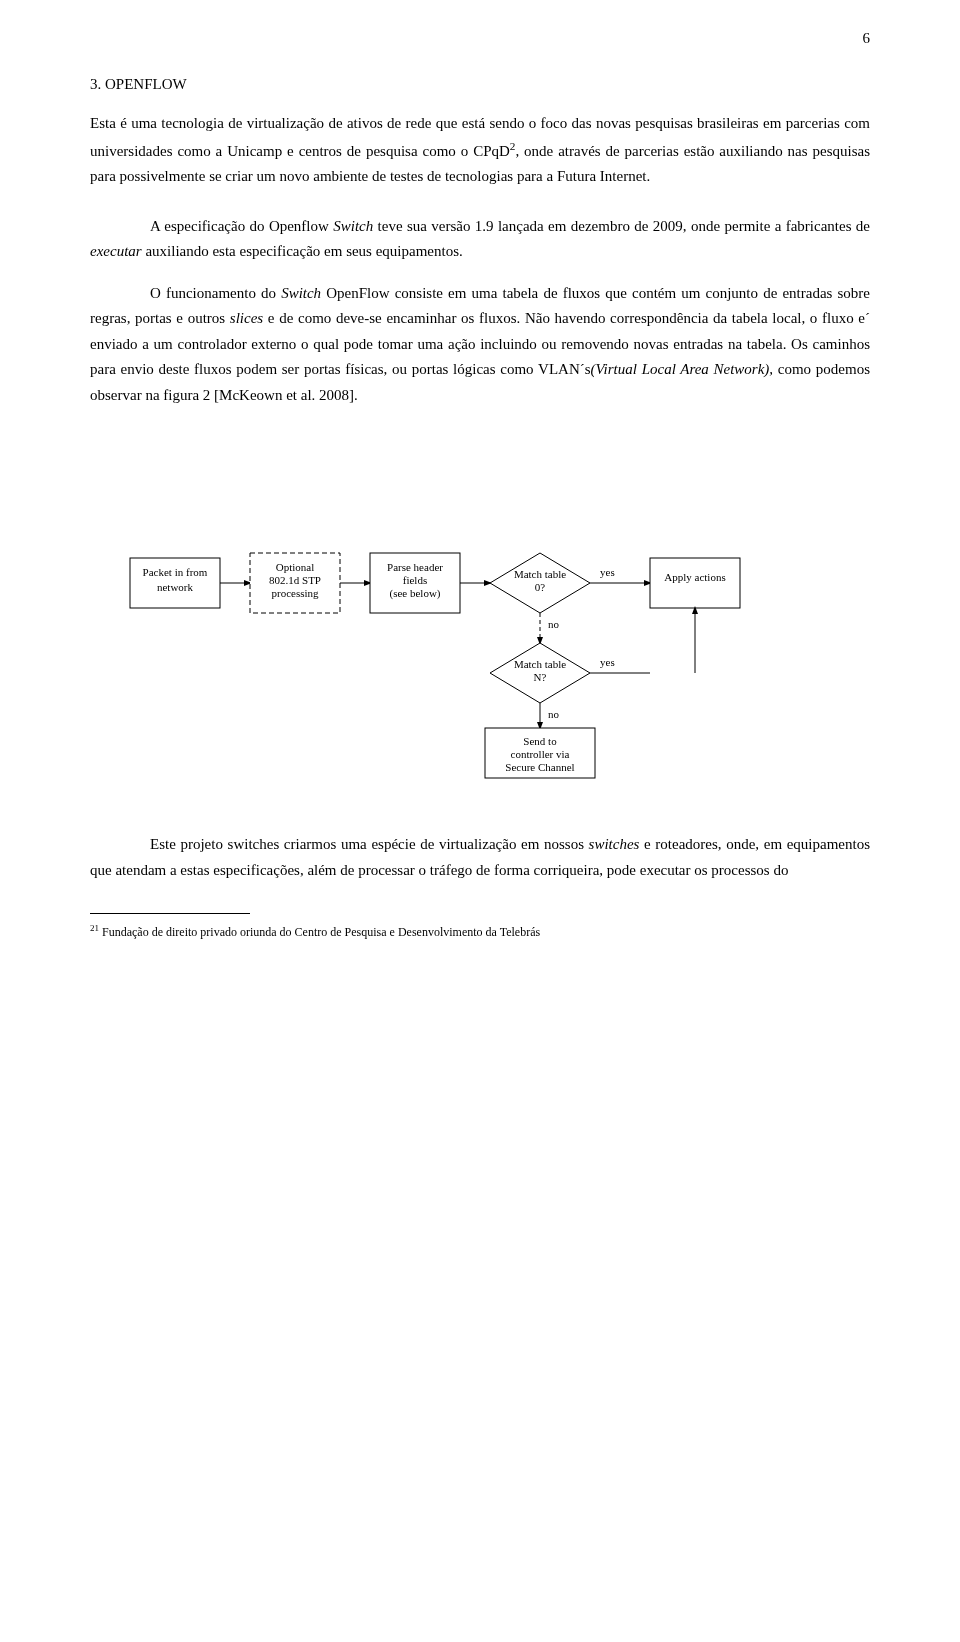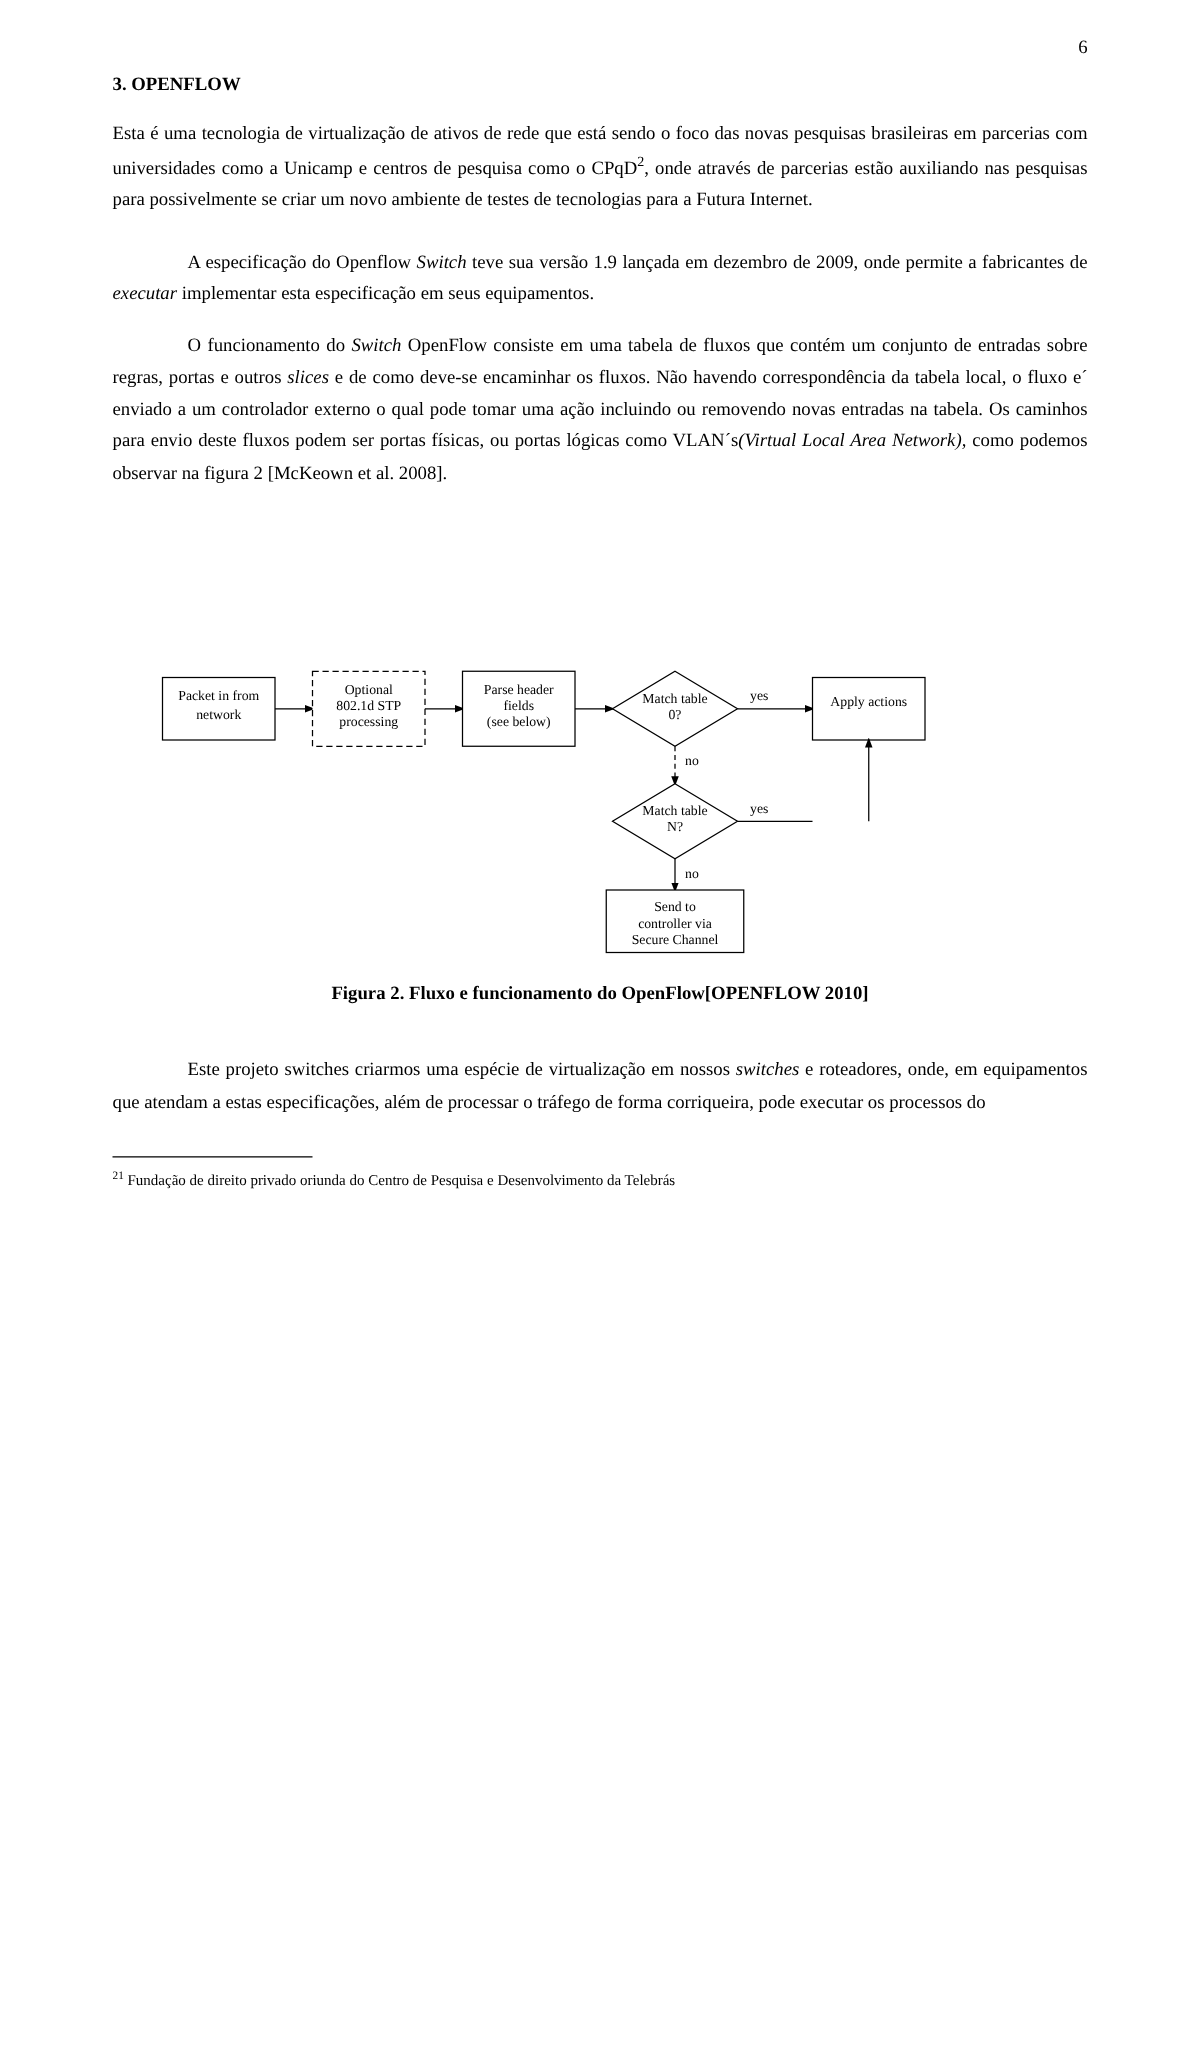--- a/index.html
+++ b/index.html
@@ -19,23 +19,23 @@
       position: relative;
     }
     .page-number {
       position: absolute;
       top: 30px;
       right: 90px;
       font-size: 15px;
     }
     .section-heading {
       font-size: 15px;
-      font-weight: bold;
+      font-weight: normal;
       margin-bottom: 18px;
-      margin-top: 0;
+      margin-top: 16px;
     }
     .paragraph {
       text-align: justify;
       line-height: 1.7;
       margin-bottom: 24px;
       text-indent: 0;
     }
     .paragraph-indent {
       text-align: justify;
       line-height: 1.7;
@@ -82,21 +82,21 @@
 
   <div class="page-number">6</div>
 
   <h2 class="section-heading">3. OPENFLOW</h2>
 
   <p class="paragraph">
     <span>Esta é uma tecnologia de virtualização de ativos de rede que está sendo o foco das novas pesquisas brasileiras em parcerias com universidades como a Unicamp e centros de pesquisa como o CPqD</span><span class="superscript">2</span><span>, onde através de parcerias estão auxiliando nas pesquisas para possivelmente se criar um novo ambiente de testes de tecnologias para a Futura Internet.</span>
   </p>
 
   <p class="paragraph-indent">
-    <span>A especificação do Openflow </span><span class="italic">Switch</span><span> teve sua versão 1.9 lançada em dezembro de 2009, onde permite a fabricantes de </span><span class="italic">executar</span><span> implementar esta especificação em seus equipamentos.</span>
+    <span>A especificação do Openflow </span><span class="italic">Switch</span><span> teve sua versão 1.9 lançada em dezembro de 2009, onde permite a fabricantes de </span><span class="italic">executar</span><span> auxiliando esta especificação em seus equipamentos.</span>
   </p>
 
   <p class="paragraph-indent">
     <span>O funcionamento do </span><span class="italic">Switch</span><span> OpenFlow consiste em uma tabela de fluxos que contém um conjunto de entradas sobre regras, portas e outros </span><span class="italic">slices</span><span> e de como deve-se encaminhar os fluxos. Não havendo correspondência da tabela local, o fluxo e´ enviado a um controlador externo o qual pode tomar uma ação incluindo ou removendo novas entradas na tabela. Os caminhos para envio deste fluxos podem ser portas físicas, ou portas lógicas como VLAN´s</span><span class="italic">(Virtual Local Area Network),</span><span> como podemos observar na figura 2 [McKeown et al. 2008].</span>
   </p>
 
   <div class="figure-container">
     <div class="flowchart">
       <svg width="720" height="340" viewBox="0 0 720 340" xmlns="http://www.w3.org/2000/svg" font-family="Times New Roman, serif" font-size="11">
 
@@ -154,23 +154,20 @@
         <text x="420" y="310" text-anchor="middle">controller via</text>
         <text x="420" y="323" text-anchor="middle">Secure Channel</text>
 
         <defs>
           <marker id="arrow" markerWidth="8" markerHeight="8" refX="6" refY="3" orient="auto">
             <path d="M0,0 L0,6 L8,3 z" fill="black"></path>
           </marker>
         </defs>
       </svg>
     </div>
-    <p class="figure-caption">
-      <span class="bold">Figura 2. Fluxo e funcionamento do OpenFlow[OPENFLOW 2010]</span>
-    </p>
   </div>
 
   <p class="paragraph-indent">
     <span>Este projeto switches criarmos uma espécie de virtualização em nossos </span><span class="italic">switches</span><span> e roteadores, onde, em equipamentos que atendam a estas especificações, além de processar o tráfego de forma corriqueira, pode executar os processos do</span>
   </p>
 
   <hr class="footnote-divider">
   <p class="footnote">
     <span class="superscript">2</span><span class="superscript">1</span> <span>Fundação de direito privado oriunda do Centro de Pesquisa e Desenvolvimento da Telebrás</span>
   </p>

